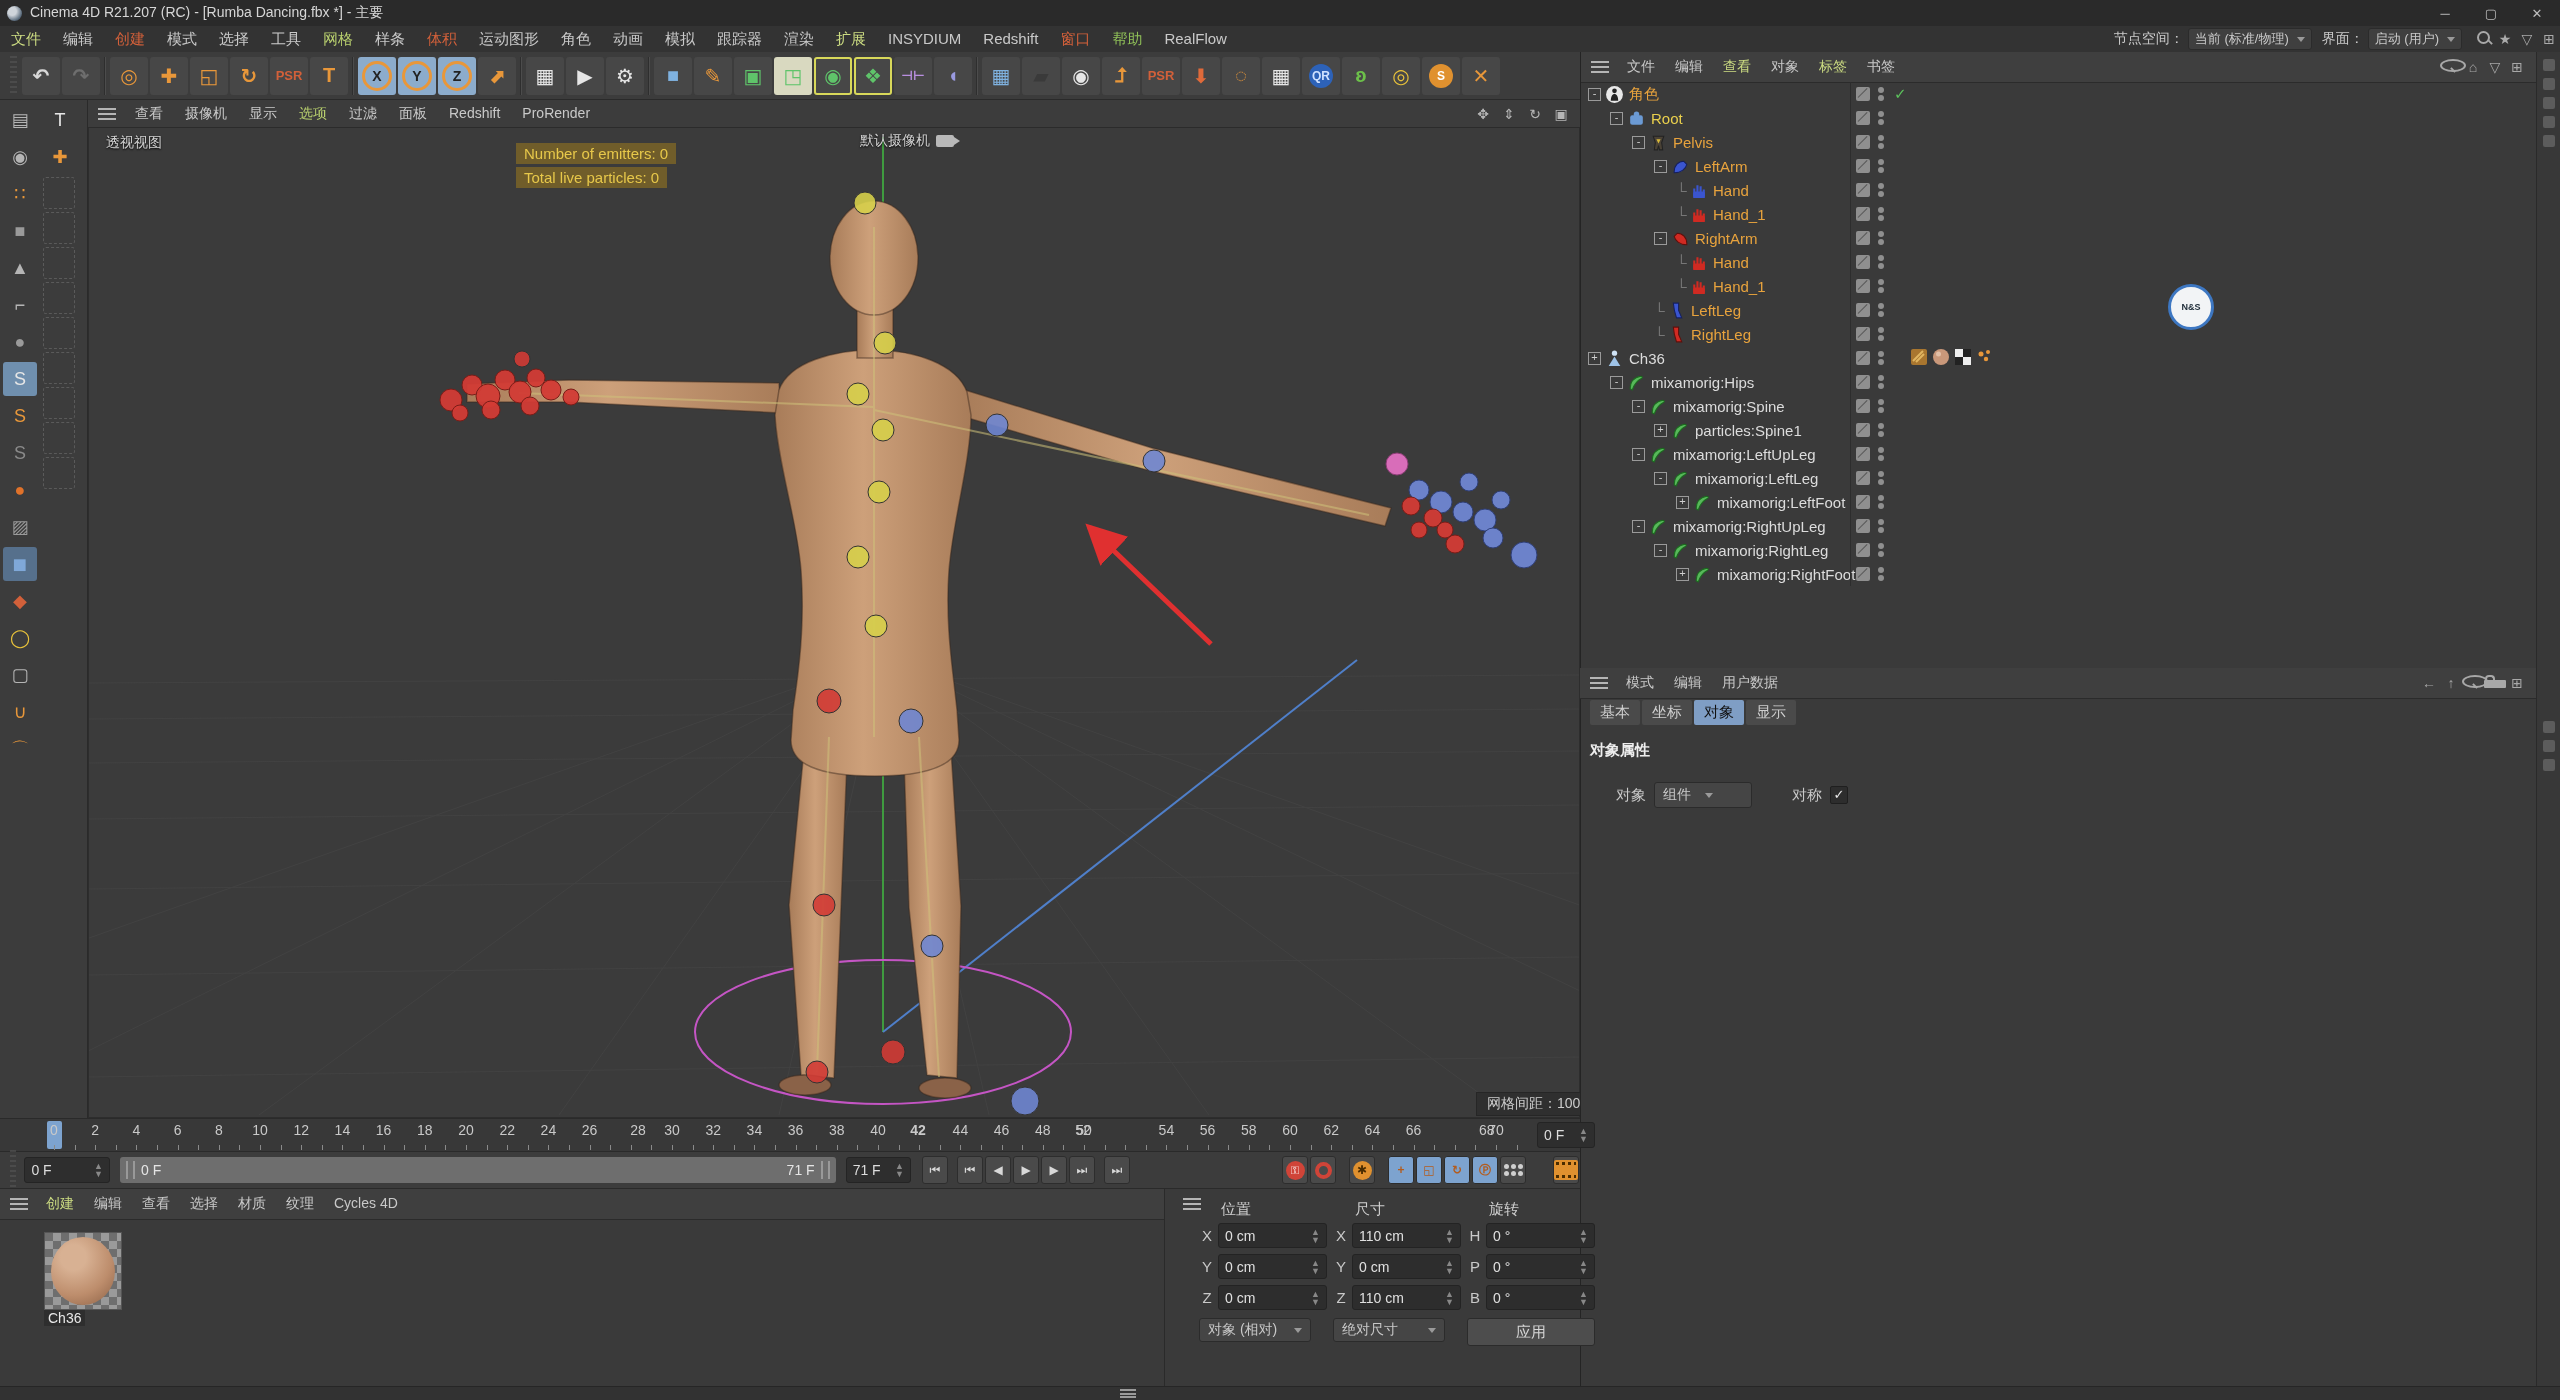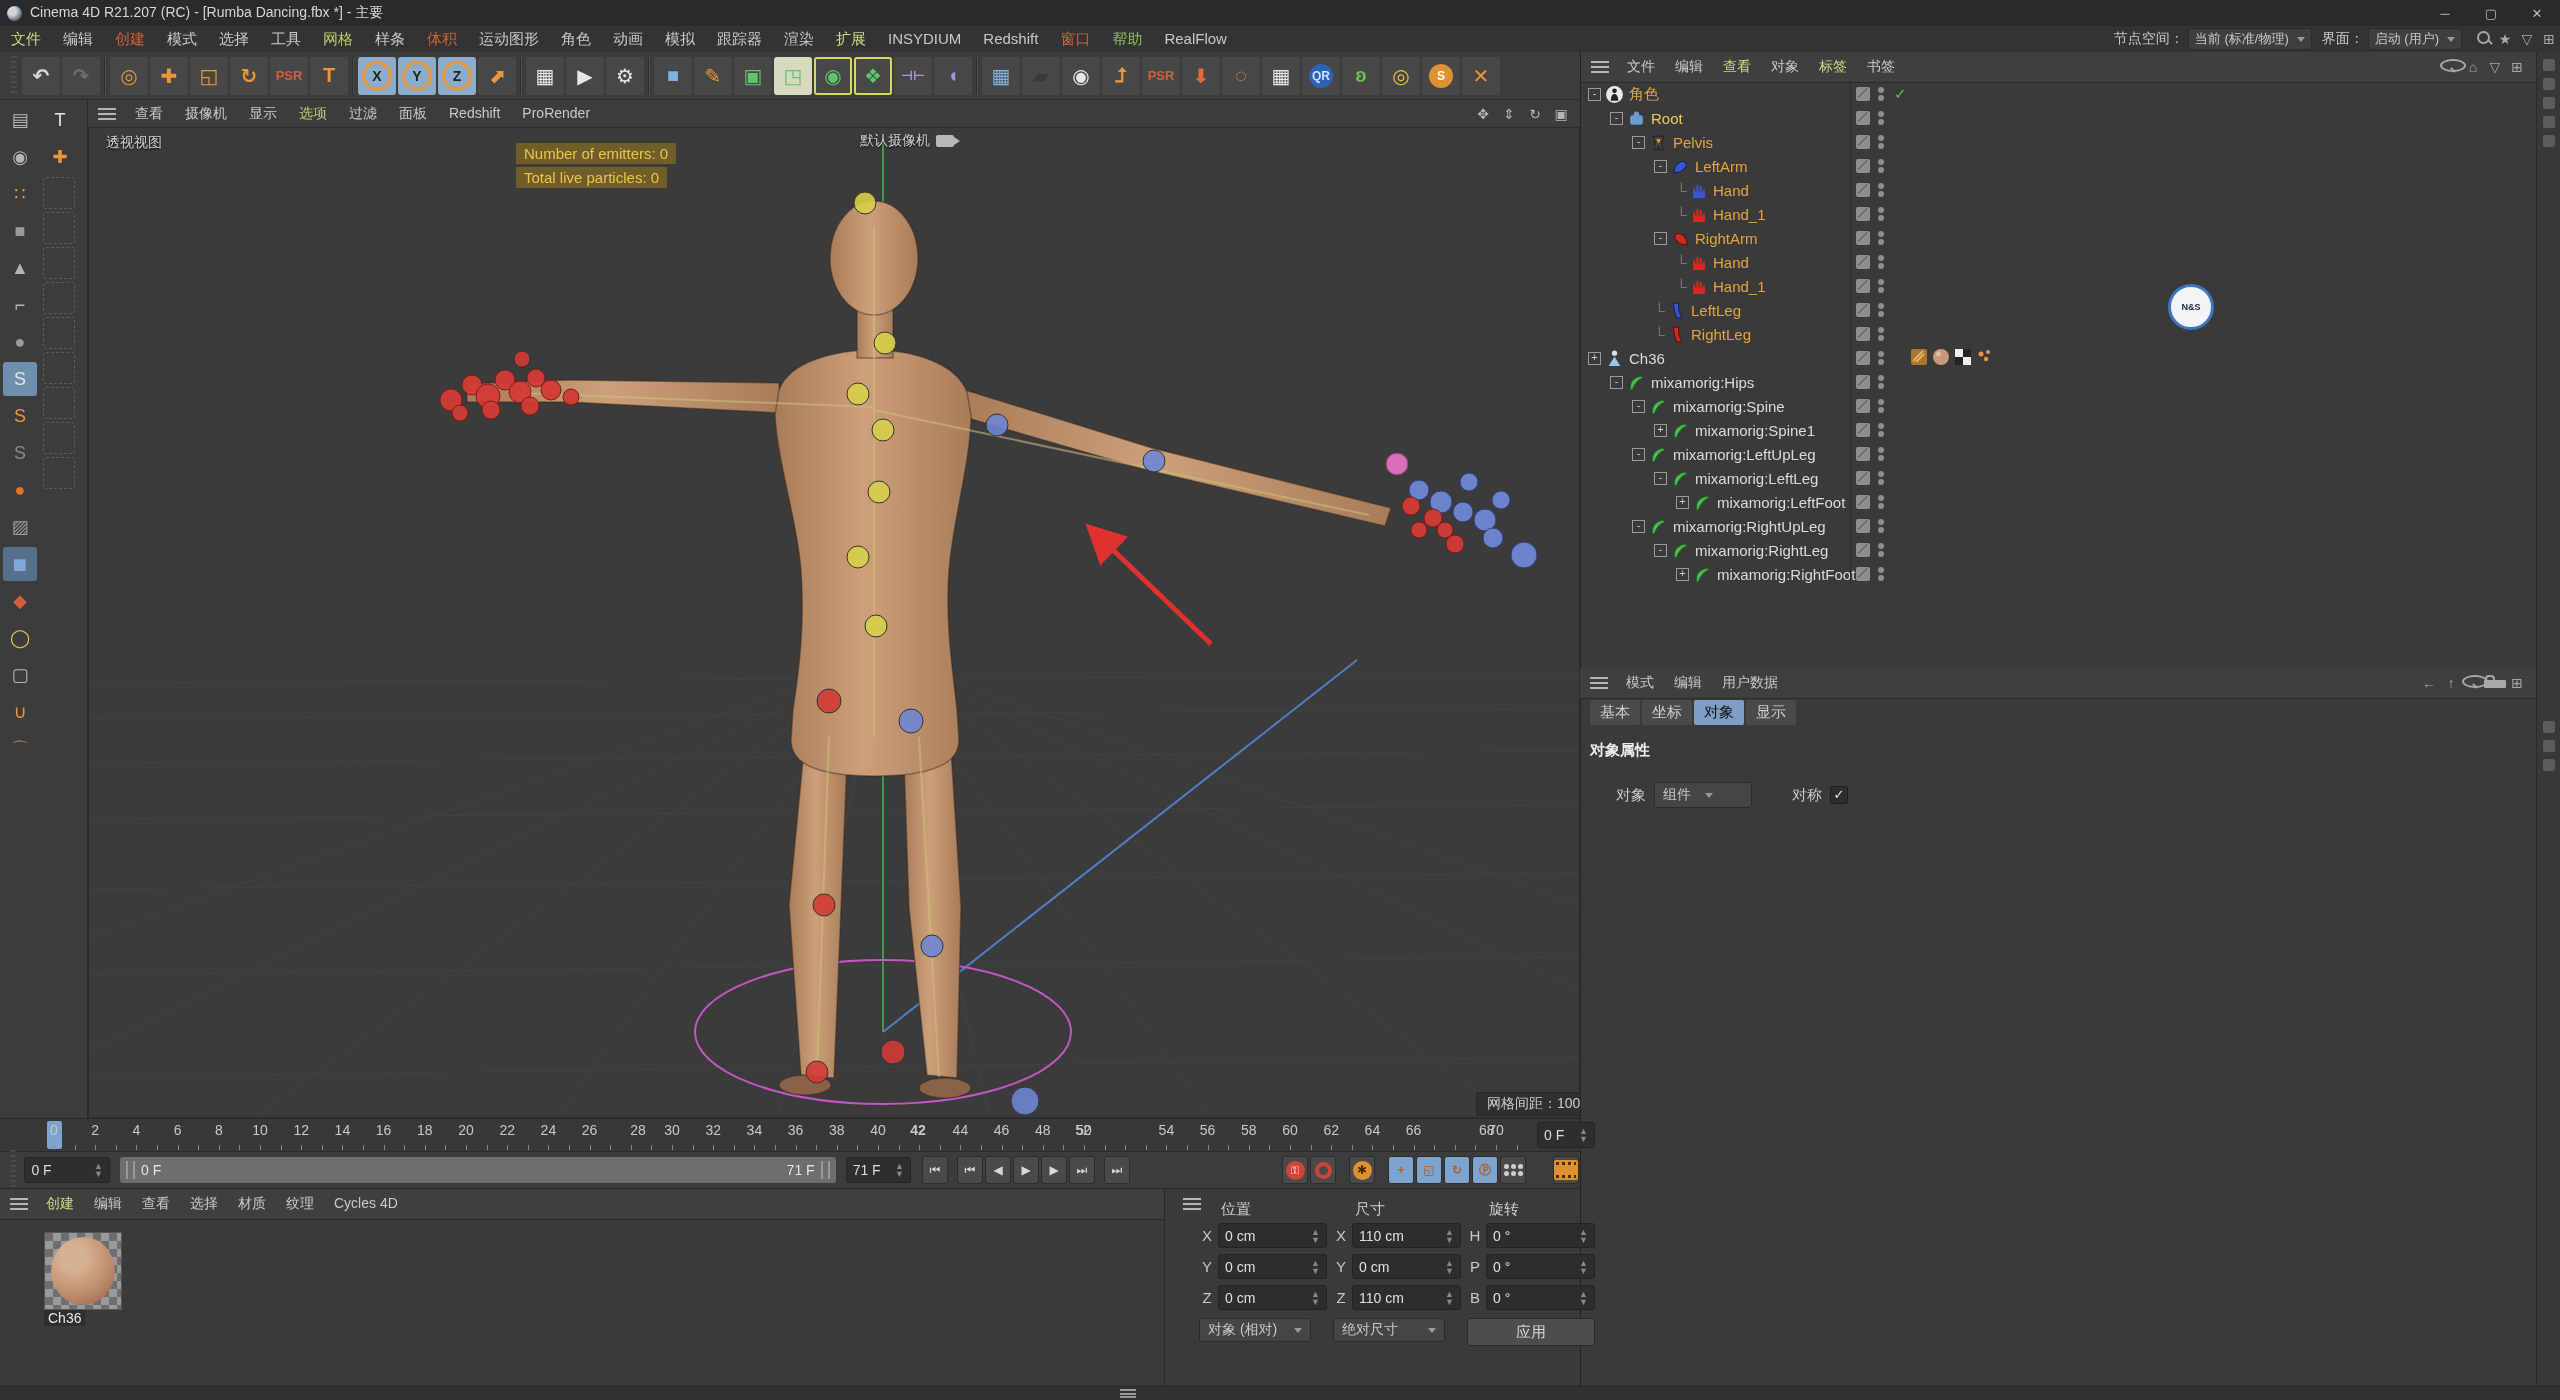--- a/index.html
+++ b/index.html
@@ -703,21 +703,21 @@
           <i></i>
         </span>
       </span>
     </div>
     <div class="trow">
       <span style="width: 74px; flex: 0 0 auto;"></span>
       <span class="texp">+</span>
       <span class="tic"><svg viewBox="0 0 18 18" width="19" height="19">
           <path d="M3 15 C3 8 7 4 13 3 c1.2 0 2 1 1 2 C10 7 7 10 5 16z" fill="#57b85a" stroke="#1d6b20"></path>
         </svg></span>
-      <span style="color: rgb(220, 220, 220);">mixamorig:Spine1</span>
+      <span style="color: rgb(220, 220, 220);">particles:Spine1</span>
       <span class="tline"></span>
       <span class="tgl">
         <span class="sq"></span>
         <span class="dd2">
           <i></i>
           <i></i>
         </span>
       </span>
     </div>
     <div class="trow">

